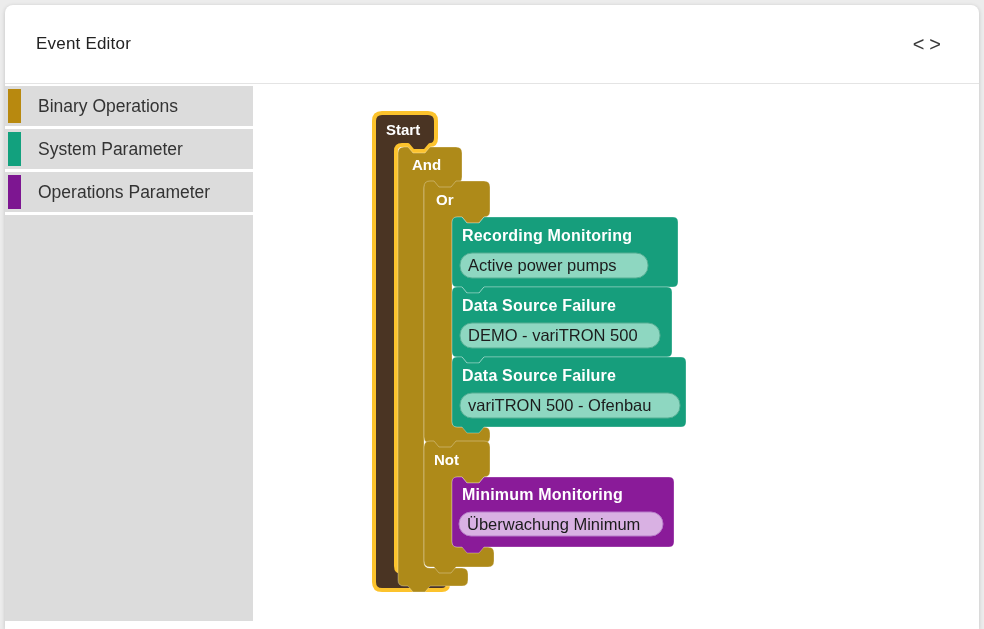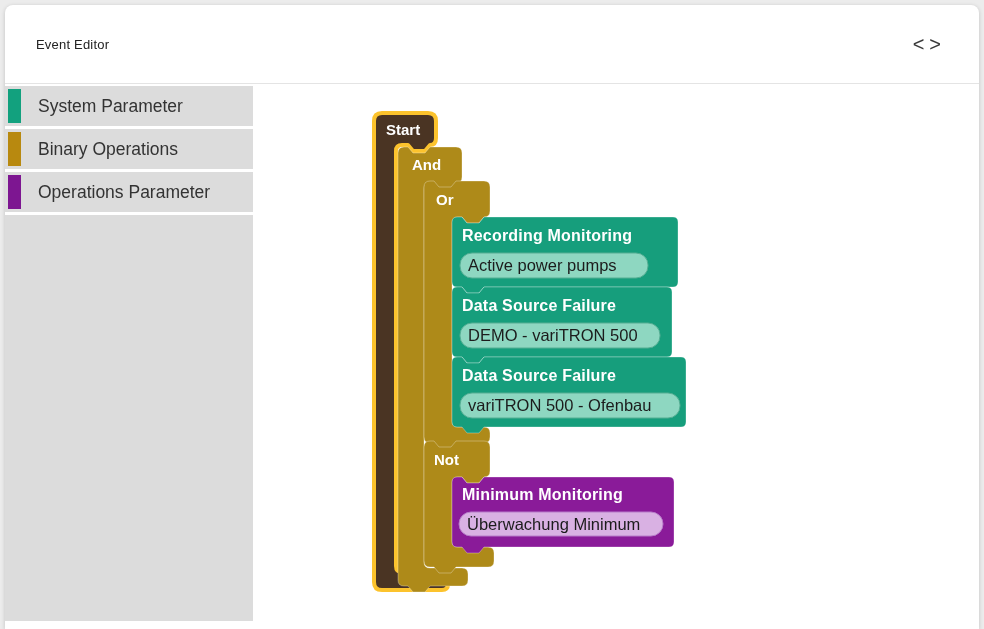--- a/index.html
+++ b/index.html
@@ -11,21 +11,21 @@
   .page{position:relative;width:984px;height:629px;}
   .card{
     position:absolute;left:5px;top:5px;width:974px;height:624px;
     background:#ffffff;border-radius:8px 8px 0 0;
     box-shadow:0 1px 4px rgba(0,0,0,.18);
   }
   .header{
     height:79px;display:flex;align-items:center;justify-content:space-between;
     padding:0 38px 0 31px;border-bottom:1px solid #e4e4e4;box-sizing:border-box;
   }
-  .page-title{font-size:13px;color:#232323;letter-spacing:.2px;}
+  .page-title{font-size:17px;color:#232323;letter-spacing:.2px;}
   .nav-icons{display:flex;gap:5px;font-size:20px;color:#3a3a3a;cursor:pointer;user-select:none;}
   .nav-icons span{line-height:1;}
   .body{display:flex;height:544px;}
   .toolbox{width:248px;height:537px;background:#dcdcdc;box-sizing:border-box;border-top:2px solid #ffffff;}
   .cat-row{
     height:40px;display:flex;align-items:center;gap:17px;
     padding-left:3px;border-bottom:3px solid #ffffff;cursor:pointer;
   }
   .cat-label{font-size:17.5px;color:#333333;}
   .swatch{width:13px;height:34px;flex:0 0 13px;}
@@ -46,26 +46,26 @@
       <div class="page-title">Event Editor</div>
       <div class="nav-icons">
         <span>&lt;</span>
         <span>&gt;</span>
       </div>
     </div>
 
     <div class="body">
       <div class="toolbox">
         <div class="cat-row">
+          <span class="swatch" style="background: rgb(184, 137, 15);"></span>
+          <span class="cat-label">Binary Operations</span>
+        </div>
+        <div class="cat-row">
           <span class="swatch" style="background: rgb(18, 161, 126);"></span>
           <span class="cat-label">System Parameter</span>
-        </div>
-        <div class="cat-row">
-          <span class="swatch" style="background: rgb(184, 137, 15);"></span>
-          <span class="cat-label">Binary Operations</span>
         </div>
         <div class="cat-row">
           <span class="swatch" style="background: rgb(125, 22, 145);"></span>
           <span class="cat-label">Operations Parameter</span>
         </div>
       </div>
       <div class="canvas"></div>
     </div>
   </div>
 

